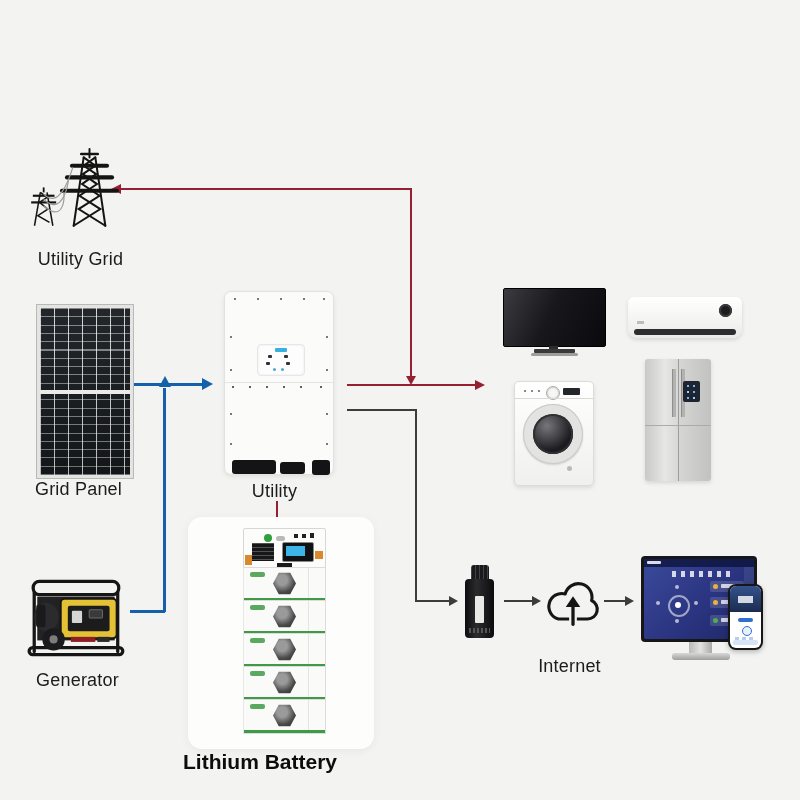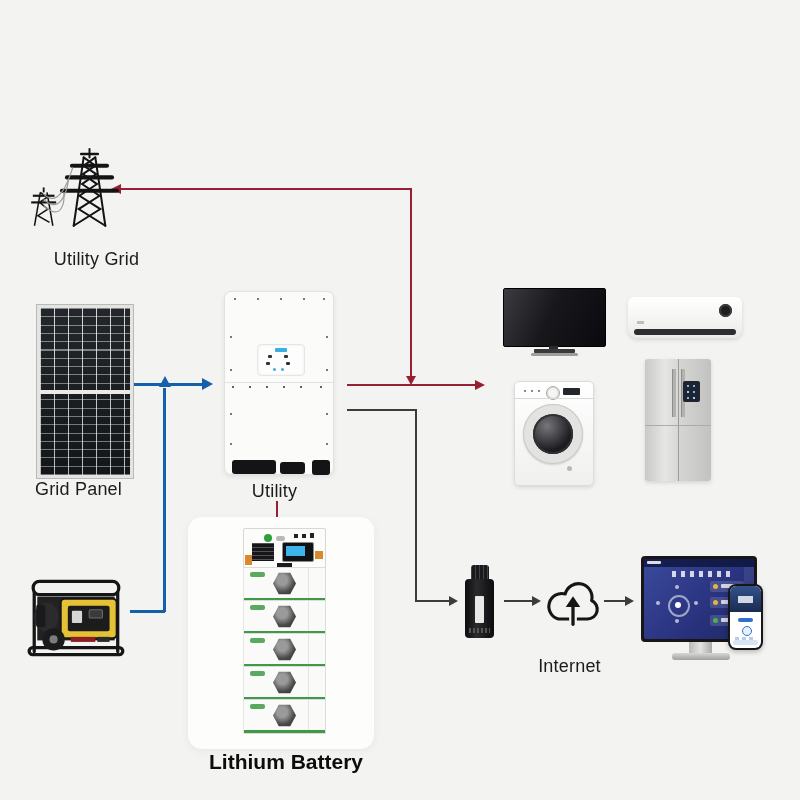--- a/index.html
+++ b/index.html
@@ -231,21 +231,21 @@
       <path d="M13 60 H39" stroke-width="2.6"></path>
       <path d="M11 68 H41" stroke-width="2.6"></path>
       <path d="M26 50 L26 56" stroke-width="2.2"></path>
     </g>
     <g fill="none" stroke="#9c9c9a" stroke-width="1.4">
       <path d="M26 58 C 44 76, 56 42, 61 26"></path>
       <path d="M26 64 C 46 84, 54 54, 56 40"></path>
       <path d="M26 72 C 48 92, 52 66, 50 56"></path>
     </g>
   </svg>
-  <div class="lbl" style="left:24px;top:249px;width:145px">Utility Grid</div>
+  <div class="lbl" style="left:8px;top:249px;width:145px">Utility Grid</div>
 
   <div class="abs pv">
     <div class="pv-mid"></div>
   </div>
   <div class="lbl" style="left:6px;top:479px;width:145px">Grid Panel</div>
 
   <div class="abs inv">
     <div class="inv-screws"></div>
     <div class="inv-seam"></div>
     <div class="inv-display">
@@ -275,20 +275,21 @@
     <rect x="45" y="33" width="41" height="25" rx="2" fill="#1c1c1c"></rect>
     <rect x="49" y="38" width="10" height="12" rx="1" fill="#d6d6d4"></rect>
     <rect x="66" y="37" width="13" height="8" rx="1" fill="#3a3a3c" stroke="#6a6a6a"></rect>
     <ellipse cx="24" cy="44" rx="12" ry="14" fill="#2b2b2d"></ellipse>
     <rect x="14" y="32" width="9" height="22" rx="2" fill="#1a1a1c"></rect>
     <circle cx="31" cy="66" r="11" fill="#1b1b1d"></circle>
       <circle cx="31" cy="66" r="4" fill="#7c7c7a"></circle>
     <path d="M48 66 h24" stroke="#8c1f24" stroke-width="5"></path>
     <path d="M74 66 h12" stroke="#2a2a2a" stroke-width="5"></path>
   </svg>
+  <div class="lbl" style="left:5px;top:670px;width:145px">Generator</div>
 
   <div class="abs bat-card">
     <div class="bat-unit">
       <div style="position:absolute;left:20px;top:5px;width:8px;height:8px;border-radius:50%;background:#2f9e3c"></div>
       <div style="position:absolute;left:32px;top:7px;width:9px;height:5px;border-radius:3px;background:#b9b9b7"></div>
       <div style="position:absolute;left:50px;top:5px;width:4px;height:4px;background:#222"></div>
       <div style="position:absolute;left:58px;top:5px;width:4px;height:4px;background:#222"></div>
       <div style="position:absolute;left:66px;top:4px;width:4px;height:5px;background:#222"></div>
       <div style="position:absolute;left:8px;top:14px;width:22px;height:18px;background:#17171a;
                   background-image:repeating-linear-gradient(to bottom,rgba(255,255,255,.25) 0 1px,transparent 1px 4px)"></div>
@@ -313,21 +314,21 @@
       </div>
     <div class="bat-mod" style="top:149px">
         <div class="chip"></div>
         <div class="hex"></div>
       </div>
     <div class="bat-mod" style="top:182px">
         <div class="chip"></div>
         <div class="hex"></div>
       </div>
   </div>
-  <div class="lbl-big" style="left:176px;top:750px;width:220px">Lithium Battery</div>
+  <div class="lbl-big" style="left:150px;top:750px;width:220px">Lithium Battery</div>
 
   <div class="abs tv"></div>
   <div class="abs tv-neck"></div>
   <div class="abs tv-base"></div>
   <div class="abs tv-base2"></div>
 
   <div class="abs ac">
     <div class="ac-vent"></div>
     <div class="ac-disp"></div>
     <div class="ac-mark"></div>

